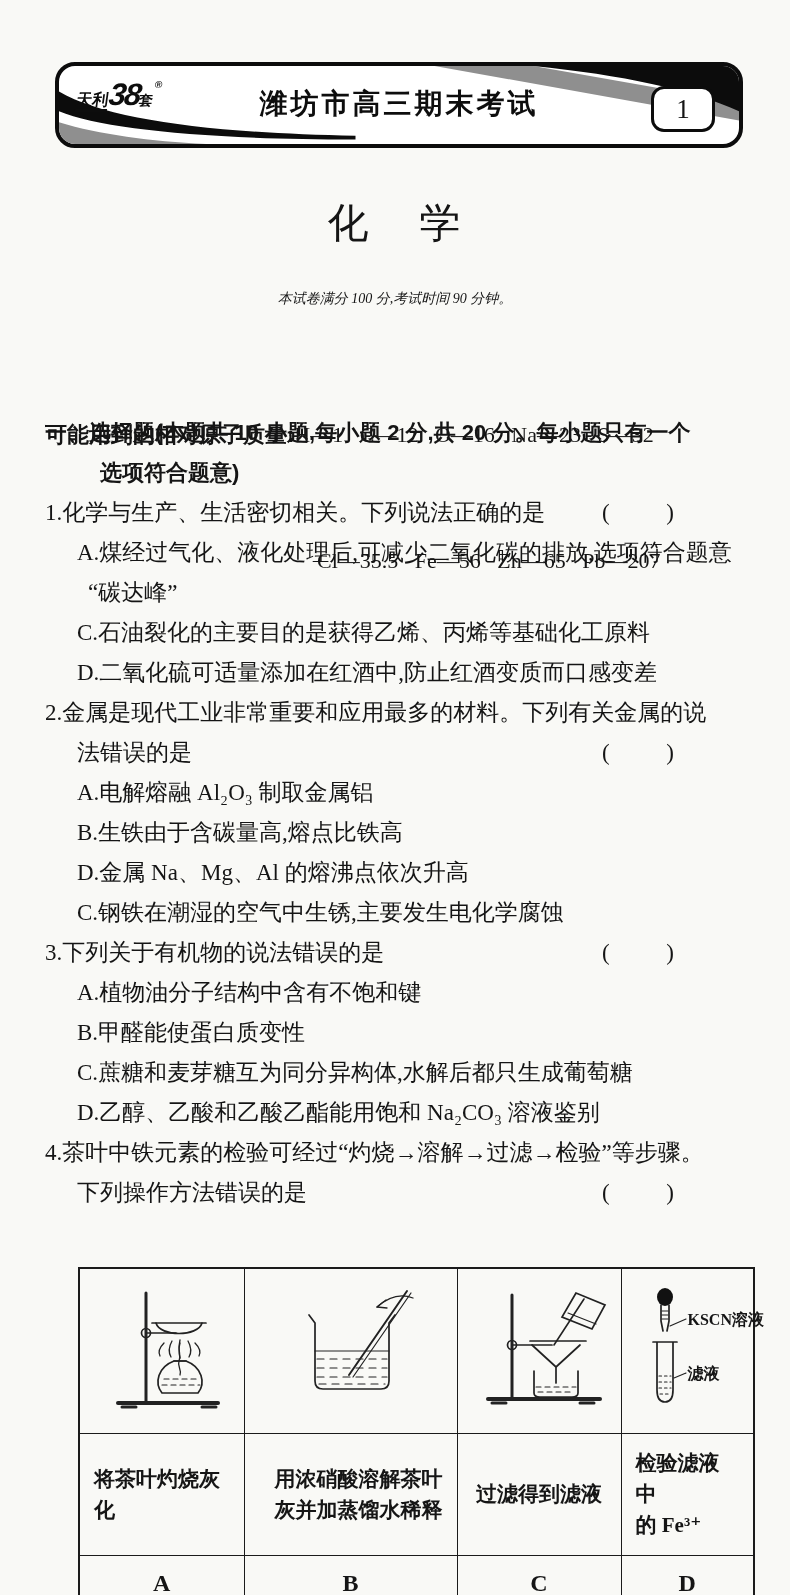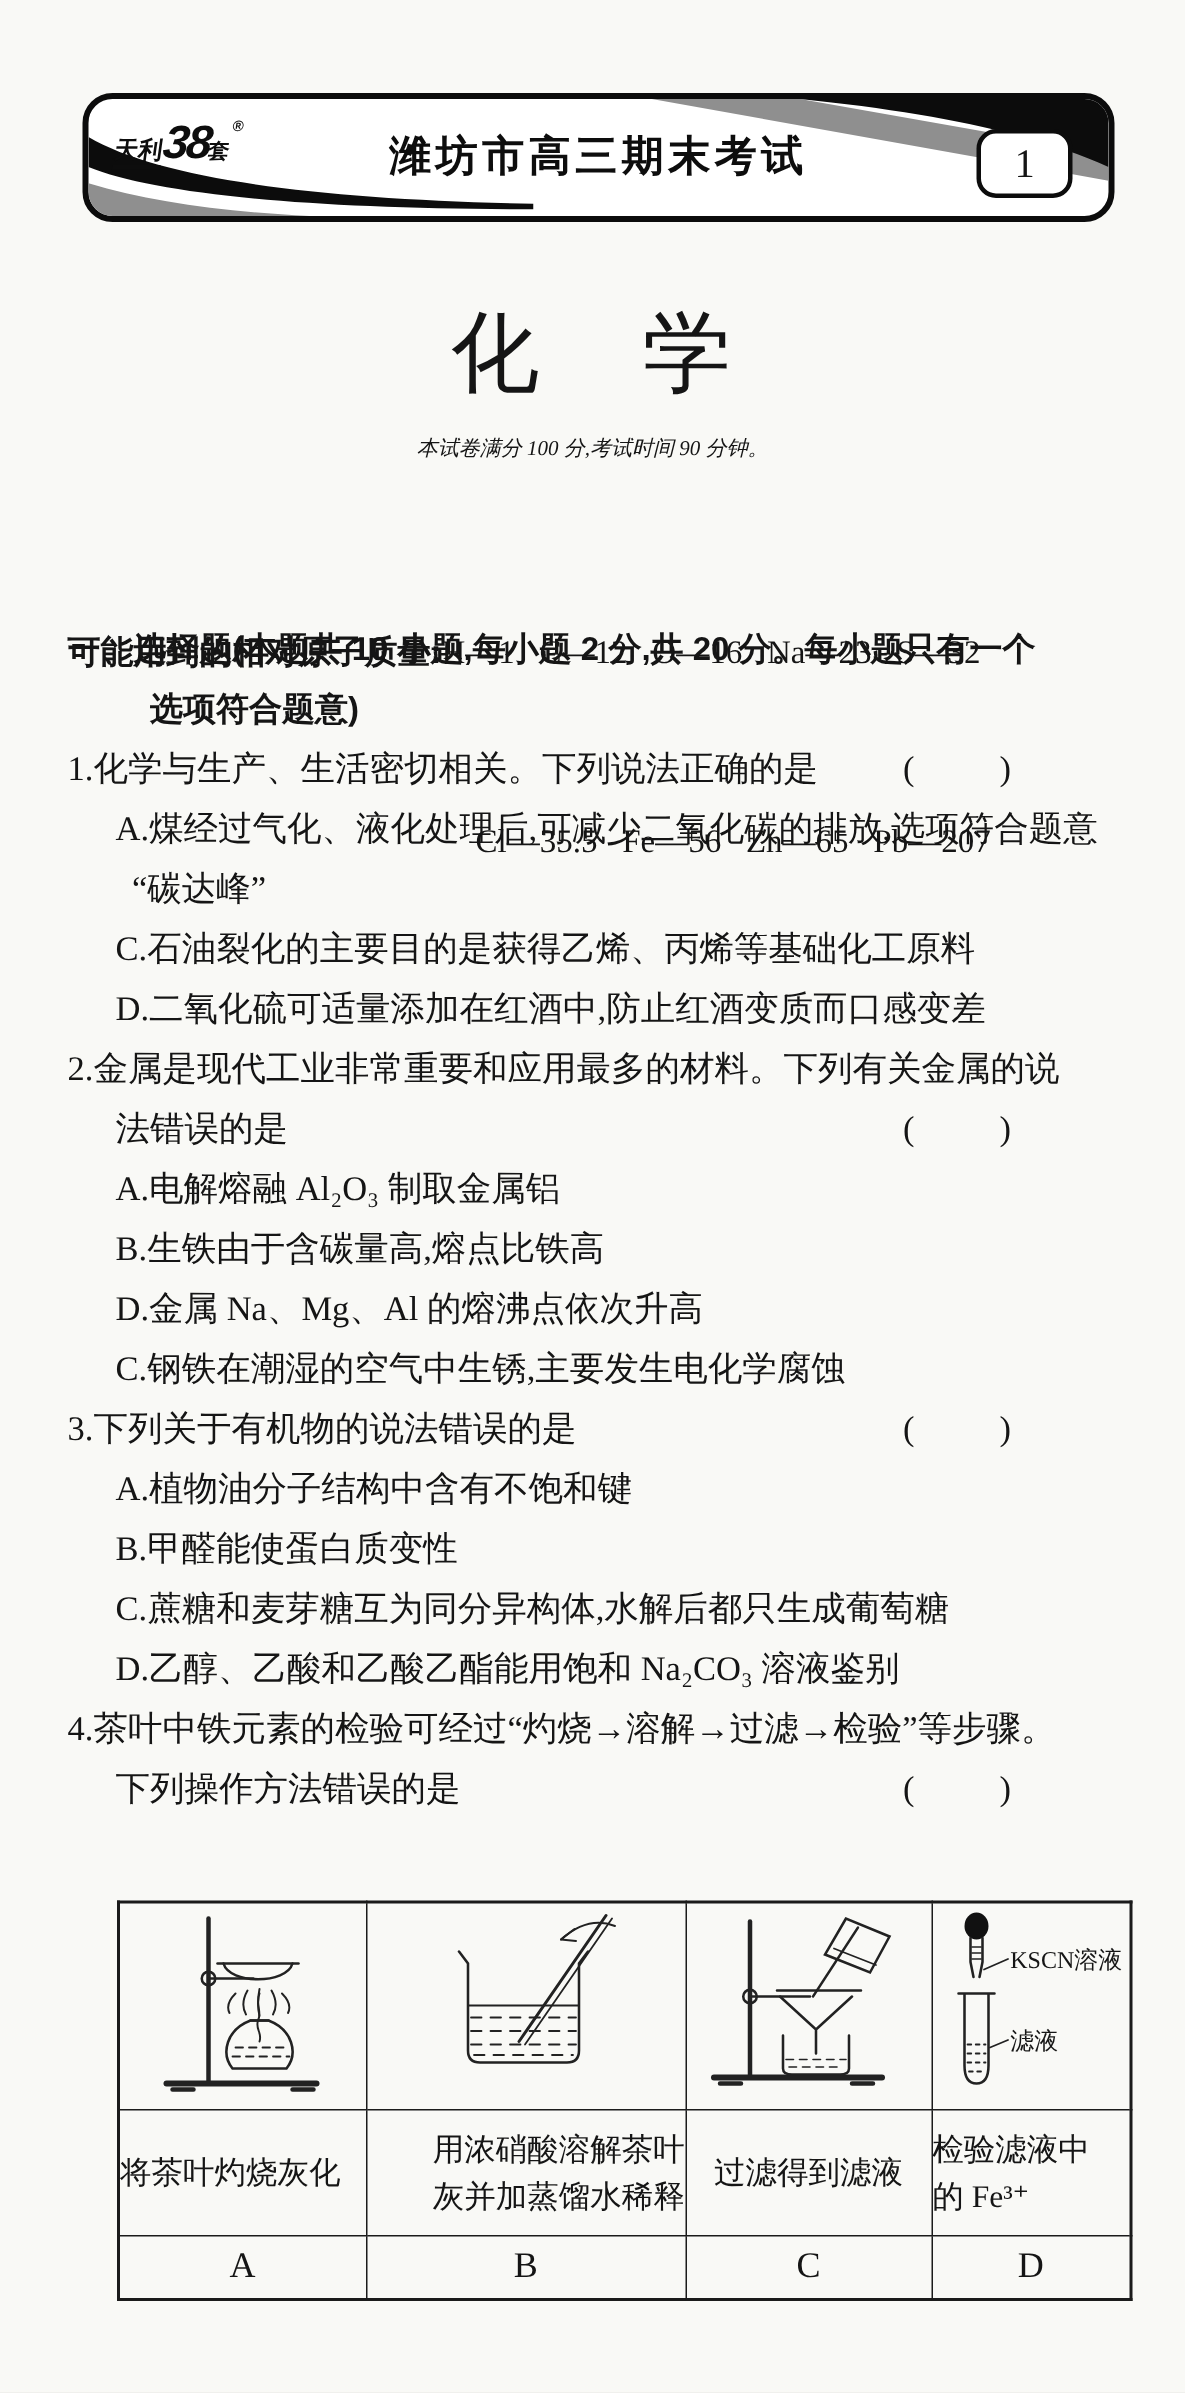--- a/index.html
+++ b/index.html
@@ -31,21 +31,21 @@
   .logo-reg{font-size:10px;vertical-align:top;}
   .page-num-box{
     position:absolute;right:24px;top:20px;width:64px;height:46px;
     background:#fff;border:3.5px solid #0c0c0c;border-radius:13px;
     display:flex;align-items:center;justify-content:center;
     font-size:27px;box-sizing:border-box;
   }
   
   .paper-title{
     position:absolute;top:196px;left:0;width:100%;text-align:center;
-    font-size:59px;font-weight:500;white-space:pre;letter-spacing:2px;
+    font-size:41px;font-weight:500;white-space:pre;letter-spacing:2px;
   }
   .paper-subtitle{
     position:absolute;top:290px;left:0;width:100%;text-align:center;
     font-size:14px;font-style:italic;white-space:pre;
   }
   
   .atomic{position:absolute;top:330px;left:45px;width:710px;font-size:22px;line-height:42px;white-space:pre;}
   .atomic .lbl{font-family:"Liberation Sans","DejaVu Sans",sans-serif;font-weight:bold;font-size:22px;}
   .atomic .vals{font-size:22px;}
   .atomic .l2{padding-left:272px;}
@@ -61,21 +61,21 @@
   .line.wrap{padding-left:88px;}
   .bracket{
     position:absolute;right:42px;top:0;width:72px;
     display:inline-flex;justify-content:space-between;font-size:23px;
   }
   
   .q4-table{
     position:absolute;left:78px;top:1267px;width:675px;
     border-collapse:collapse;table-layout:fixed;background:transparent;
   }
-  .q4-table td{border:1.6px solid #1b1b1b;box-sizing:border-box;padding:0;}
+  .q4-table td{border:1.6px solid #1b1b1b;box-sizing:border-box;padding:14px;font-weight:bold;}
   .q4-table{border:2.5px solid #1b1b1b;}
   .diagram-cell{height:138px;text-align:center;vertical-align:middle;}
   .desc-cell{height:84px;font-size:21px;line-height:31px;vertical-align:middle;padding:2px 4px 2px 4px;}
   .desc-a{text-align:left;padding-left:2px;}
   .desc-b{text-align:right;padding-left:12px;}
   .desc-c{text-align:center;}
   .desc-d{text-align:left;padding-left:8px;}
   .letter-cell{height:42px;text-align:center;font-size:24px;vertical-align:middle;}
   .d-wrap{position:relative;width:100%;height:134px;}
   .d-wrap svg{position:absolute;left:4px;top:2px;}

